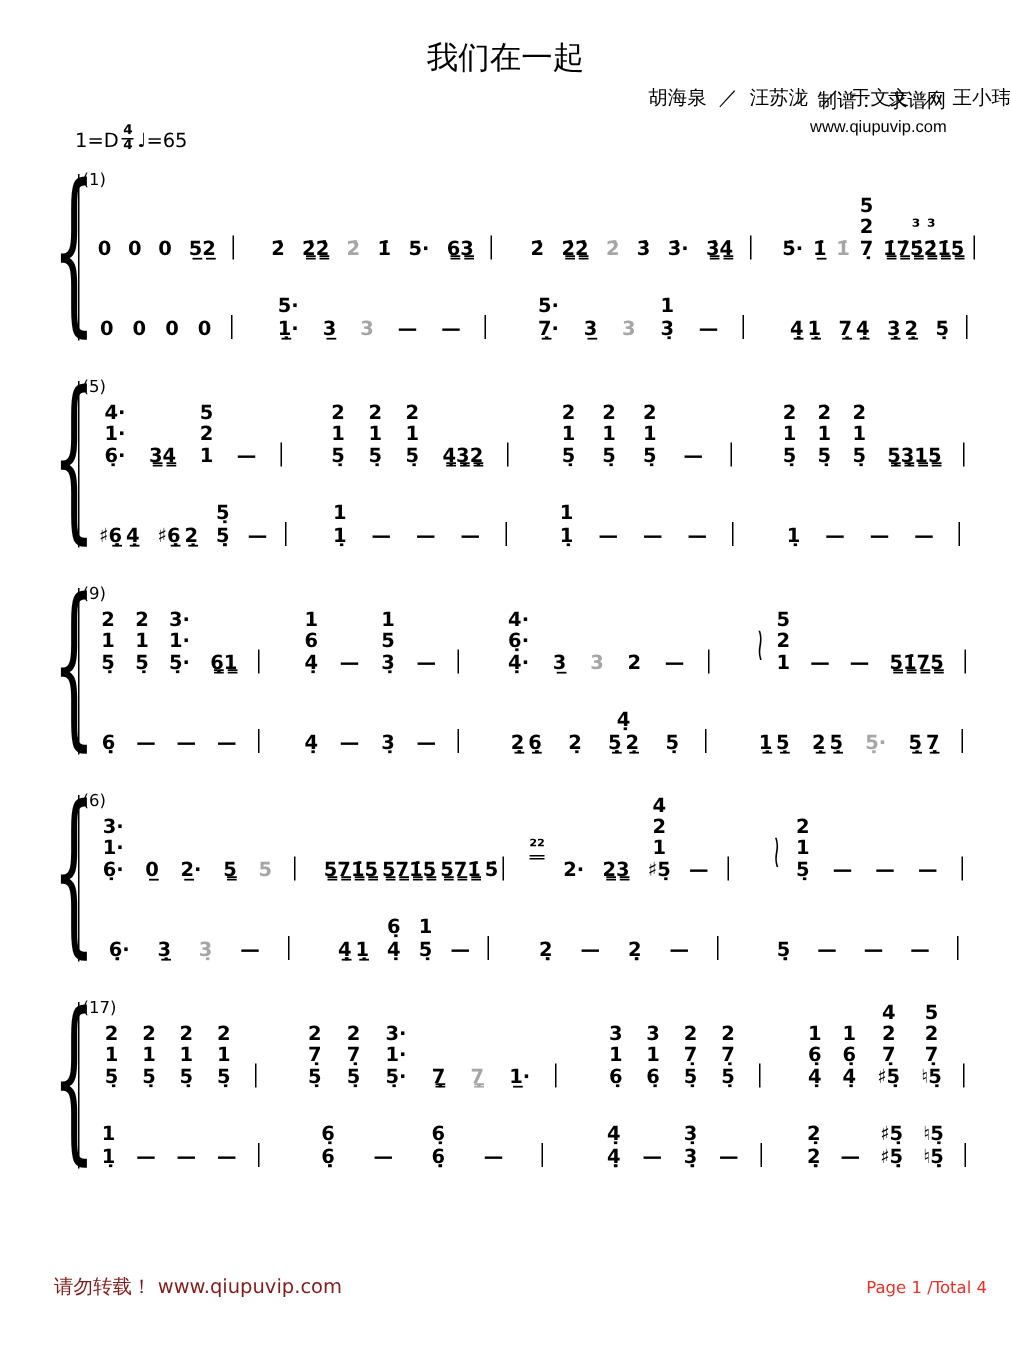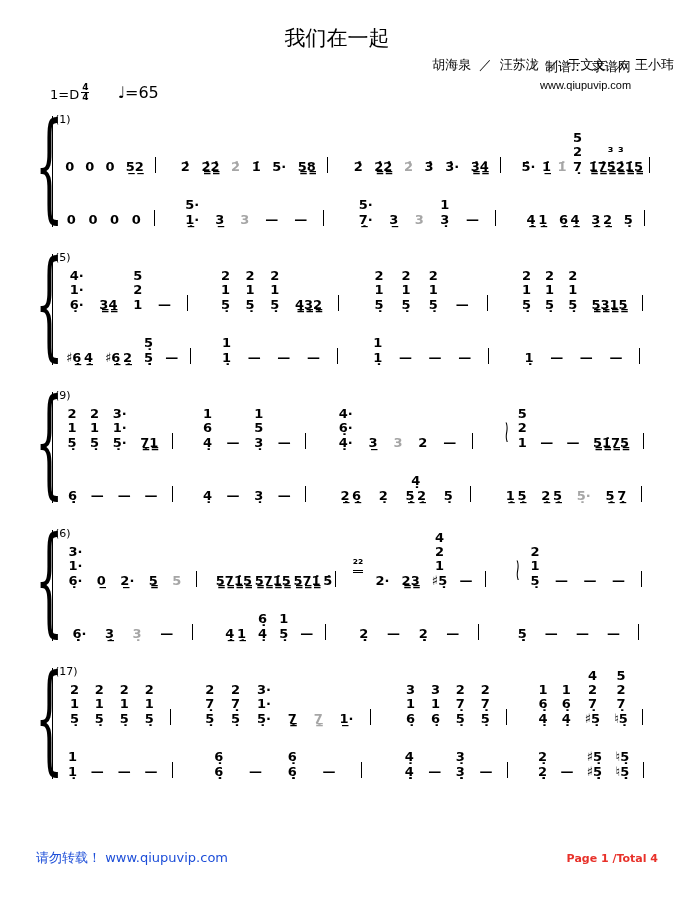--- a/index.html
+++ b/index.html
@@ -11,40 +11,40 @@
   .title{position:absolute;top:24px;left:0;width:100%;text-align:center;
     font-family:Liberation Mono, monospace;font-size:21px;}
   .artists{position:absolute;top:56px;left:0;width:100%;text-align:right;
     font-family:Liberation Mono, monospace;font-size:13px;}
   .credit{position:absolute;top:58px;left:545px;font-family:Liberation Mono, monospace;font-size:13px;}
   .credit-url{position:absolute;top:79px;left:540px;font-family:Liberation Sans, sans-serif;font-size:11px;}
   .keyline{position:absolute;top:83px;left:50px;font-size:13px;display:flex;align-items:flex-end;}
   .frac{display:inline-flex;flex-direction:column;font-size:9px;line-height:1.0;
     text-align:center;margin:0 2px;vertical-align:middle;font-weight:bold;}
   .frac .num{border-bottom:1px solid #000;padding:0 1px;}
-  .tempo{margin-left:26px;font-size:16px;}
+  .tempo{margin-left:0;font-size:13px;}
   
   .systems-area{position:absolute;top:116px;left:52px;right:16px;}
   .system{position:relative;margin-bottom:27px;}
   .brace{position:absolute;left:-17px;top:-4px;font-size:118px;line-height:0.92;
     transform:scaleX(0.38);transform-origin:left top;font-family:"DejaVu Serif",serif;}
   .sys-label{position:absolute;top:-3px;left:3px;font-size:11px;}
   .grid{display:flex;border-left:1px solid #000;}
   .mcol{display:flex;flex-direction:column;flex-basis:0;min-width:0;}
   .staff{display:flex;align-items:flex-end;justify-content:space-evenly;padding:0 1px;position:relative;}
   .staff.upper{min-height:58px;}
   .staff.lower{min-height:44px;margin-top:9px;}
   .cell{font-weight:bold;font-size:13px;line-height:1.1;text-align:center;white-space:pre-line;}
   .bar{width:1px;height:16px;background:#000;align-self:flex-end;margin-bottom:1px;flex:0 0 1px;}
   .gray{color:#a6a6a6;}
   .arp{transform:scaleY(2.4);transform-origin:center bottom;font-weight:normal;margin-right:-5px;}
   .grace{font-size:12px;border-bottom:3px double #000;margin-bottom:15px;line-height:1;}
   
-  .foot-left{position:absolute;top:849px;left:36px;font-size:13px;color:#1d4ed8;}
-  .foot-right{position:absolute;top:852px;right:16px;font-size:11px;color:#e8312a;font-weight:bold;}
+  .foot-left{position:absolute;top:849px;left:36px;font-size:13px;color:#7f1d1d;}
+  .foot-right{position:absolute;top:852px;right:16px;font-size:11px;color:#e8312a;}
 </style>
 </head>
 <body>
 
 <div class="title">我们在一起</div>
 <div class="artists">胡海泉 ／ 汪苏泷 ／ 于文文 ／ 王小玮</div>
 <div class="credit">制谱： 求谱网</div>
 <div class="credit-url">www.qiupuvip.com</div>
 
 <div class="keyline">
@@ -77,21 +77,21 @@
             <span class="bar"></span>
           </div>
         </div>
         <div class="mcol" style="flex-grow: 6;">
           <div class="staff upper">
             <span class="cell">2̇</span>
             <span class="cell">2̳̇2̳̇</span>
             <span class="cell gray">2̇</span>
             <span class="cell">1̇</span>
             <span class="cell">5·</span>
-            <span class="cell">5̳8̳</span>
+            <span class="cell">6̳3̳</span>
             <span class="bar"></span>
           </div>
           <div class="staff lower">
             <span class="cell">5·
 1̣̲·</span>
             <span class="cell">3̲</span>
             <span class="cell gray">3</span>
             <span class="cell">—</span>
             <span class="cell">—</span>
             <span class="bar"></span>
@@ -125,21 +125,21 @@
             <span class="cell gray">1̇</span>
             <span class="cell">5
 2
 7̣</span>
             <span class="cell">³ ³
 1̳̇7̳̇5̳̇2̳̇1̳̇5̳</span>
             <span class="bar"></span>
           </div>
           <div class="staff lower">
             <span class="cell">4̣̣̲ 1̣̲</span>
-            <span class="cell">6̣̲ 4̣̲</span>
+            <span class="cell">7̣̲ 4̣̲</span>
             <span class="cell">3̣̣̲ 2̣̲</span>
             <span class="cell">5̣</span>
             <span class="bar"></span>
           </div>
         </div>
       </div>
     </div>
     <div class="system">
       <span class="brace">{</span>
       <span class="sys-label">(5)</span>
@@ -243,21 +243,21 @@
           <div class="staff upper">
             <span class="cell">2
 1
 5̣</span>
             <span class="cell">2
 1
 5̣</span>
             <span class="cell">3·
 1·
 5̣·</span>
-            <span class="cell">7̣̳1̳</span>
+            <span class="cell">6̣̳1̳</span>
             <span class="bar"></span>
           </div>
           <div class="staff lower">
             <span class="cell">6̣̣</span>
             <span class="cell">—</span>
             <span class="cell">—</span>
             <span class="cell">—</span>
             <span class="bar"></span>
           </div>
         </div>

